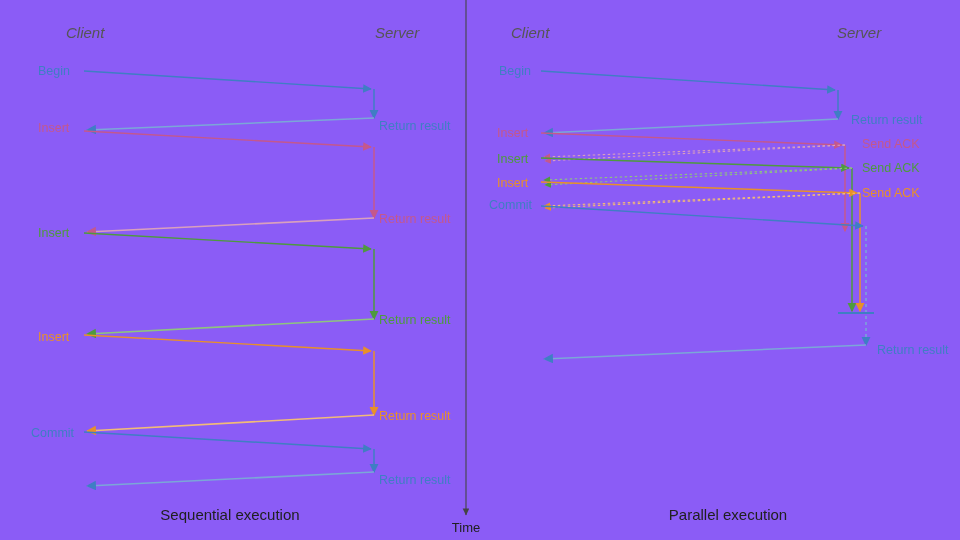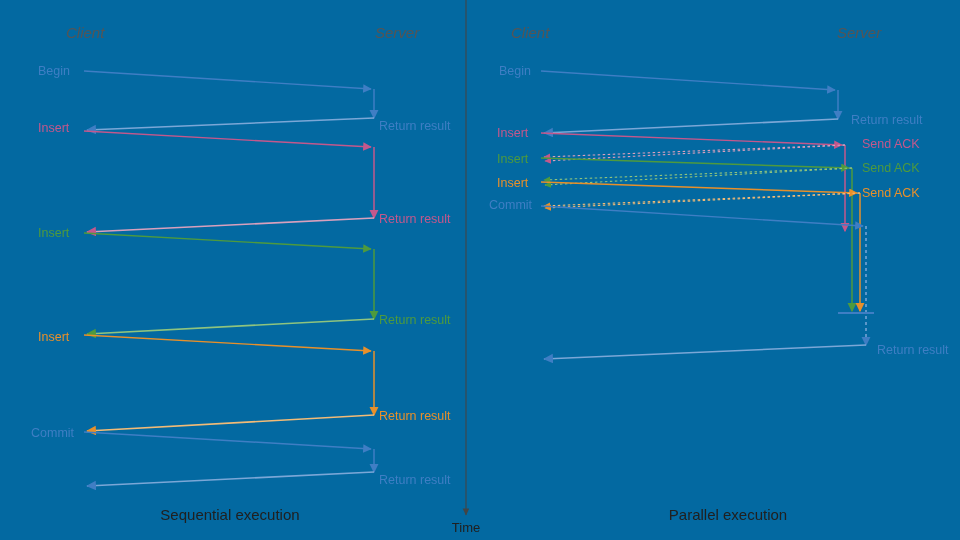--- a/index.html
+++ b/index.html
@@ -5,21 +5,21 @@
 <style>
   html, body {
     margin: 0;
     padding: 0;
     background: #ffffff;
   }
   #page {
     position: relative;
     width: 960px;
     height: 540px;
-    background: #0369a1;
+    background: #8b5cf6;
     overflow: hidden;
     font-family: "Liberation Sans", sans-serif;
   }
   #diagram-svg {
     position: absolute;
     left: 0;
     top: 0;
     width: 960px;
     height: 540px;
   }

